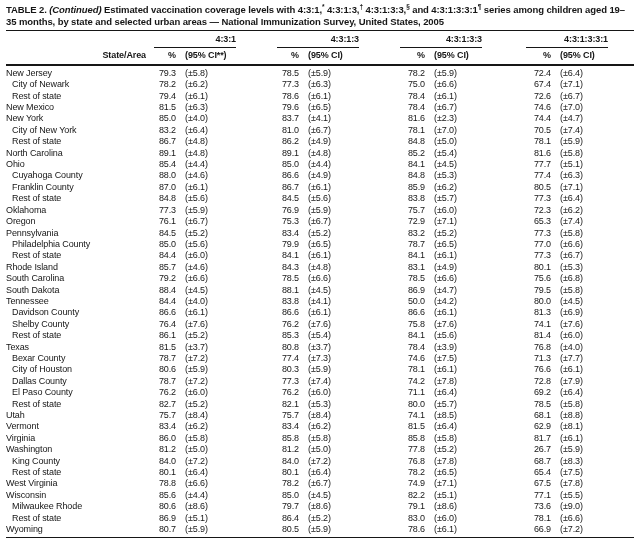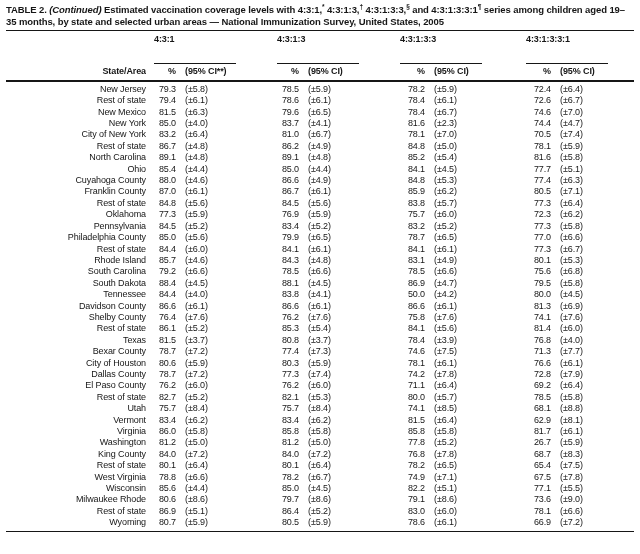--- a/index.html
+++ b/index.html
@@ -42,29 +42,29 @@
     line-height: 11.4px;
     letter-spacing: -0.1px;
     white-space: nowrap;
     overflow: hidden;
   }
   thead th { font-weight: bold; }
   .group-head { padding-top: 3px; vertical-align: bottom; }
   .group-head .group-underline {
     width: 82px;
     margin-left: 8px;
-    text-align: left;
+    text-align: right;
     border-bottom: 1px solid #161616;
-    padding-bottom: 18px;
+    padding-bottom: 2px;
   }
   tr.colhead th { border-bottom: 2px solid #161616; padding-bottom: 2px; padding-top: 2px; }
   th.state-head { text-align: right; vertical-align: bottom; }
   th.pct-head, td.pct { text-align: right; }
   th.ci-head, td.ci { text-align: left; padding-left: 9px; }
-  td.state { text-align: right; }
+  td.state { text-align: left; }
   td.state.indent { padding-left: 6px; }
   tbody tr:first-child td { padding-top: 2px; }
   tbody tr:last-child td { border-bottom: 1.5px solid #161616; padding-bottom: 2px; }
 </style>
 </head>
 <body>
 
 <div class="page">
 
   <div class="title">
@@ -117,20 +117,31 @@
           <td class="pct">79.3</td>
           <td class="ci">(±5.8)</td>
           <td class="pct">78.5</td>
           <td class="ci">(±5.9)</td>
           <td class="pct">78.2</td>
           <td class="ci">(±5.9)</td>
           <td class="pct">72.4</td>
           <td class="ci">(±6.4)</td>
         </tr>
         <tr>
+          <td class="state indent">City of Newark</td>
+          <td class="pct">78.2</td>
+          <td class="ci">(±6.2)</td>
+          <td class="pct">77.3</td>
+          <td class="ci">(±6.3)</td>
+          <td class="pct">75.0</td>
+          <td class="ci">(±6.6)</td>
+          <td class="pct">67.4</td>
+          <td class="ci">(±7.1)</td>
+        </tr>
+        <tr>
           <td class="state indent">Rest of state</td>
           <td class="pct">79.4</td>
           <td class="ci">(±6.1)</td>
           <td class="pct">78.6</td>
           <td class="ci">(±6.1)</td>
           <td class="pct">78.4</td>
           <td class="ci">(±6.1)</td>
           <td class="pct">72.6</td>
           <td class="ci">(±6.7)</td>
         </tr>
@@ -238,20 +249,31 @@
           <td class="pct">77.3</td>
           <td class="ci">(±5.9)</td>
           <td class="pct">76.9</td>
           <td class="ci">(±5.9)</td>
           <td class="pct">75.7</td>
           <td class="ci">(±6.0)</td>
           <td class="pct">72.3</td>
           <td class="ci">(±6.2)</td>
         </tr>
         <tr>
+          <td class="state">Oregon</td>
+          <td class="pct">76.1</td>
+          <td class="ci">(±6.7)</td>
+          <td class="pct">75.3</td>
+          <td class="ci">(±6.7)</td>
+          <td class="pct">72.9</td>
+          <td class="ci">(±7.1)</td>
+          <td class="pct">65.3</td>
+          <td class="ci">(±7.4)</td>
+        </tr>
+        <tr>
           <td class="state">Pennsylvania</td>
           <td class="pct">84.5</td>
           <td class="ci">(±5.2)</td>
           <td class="pct">83.4</td>
           <td class="ci">(±5.2)</td>
           <td class="pct">83.2</td>
           <td class="ci">(±5.2)</td>
           <td class="pct">77.3</td>
           <td class="ci">(±5.8)</td>
         </tr>

